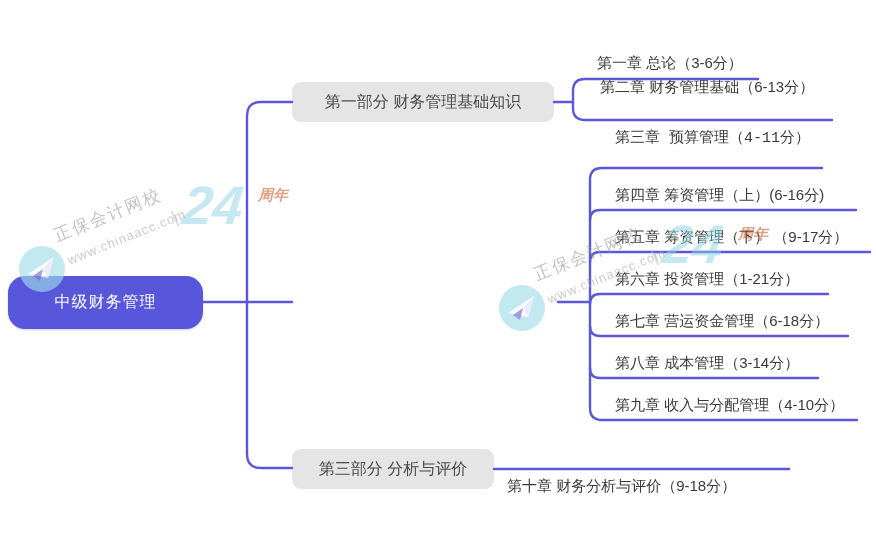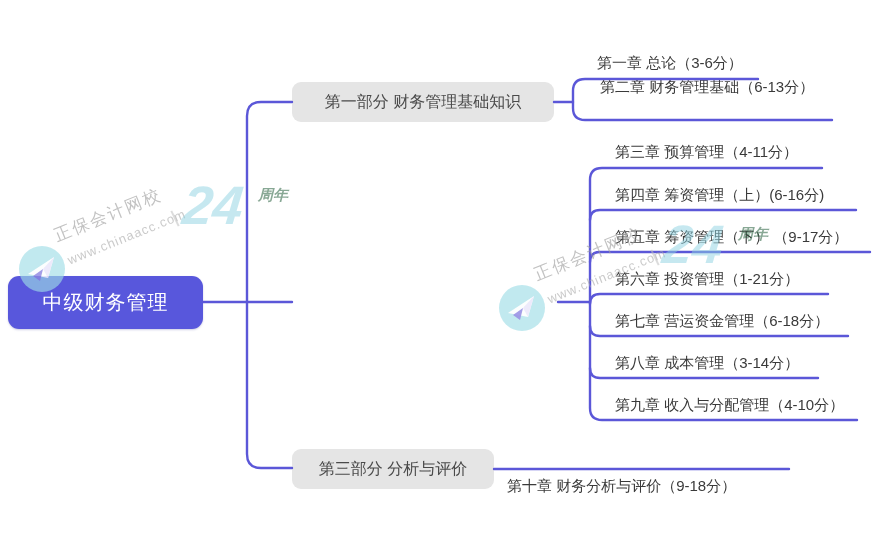--- a/index.html
+++ b/index.html
@@ -3,23 +3,23 @@
 <meta charset="utf-8">
 <style>
   html,body{margin:0;padding:0;background:#ffffff;}
   #canvas{
     position:relative;width:876px;height:541px;overflow:hidden;
     background:#ffffff;
     font-family:"Liberation Sans","DejaVu Sans",sans-serif;
   }
   .topic{position:absolute;box-sizing:border-box;white-space:nowrap;}
   .root-topic{
-    background:#5857DC;color:#ffffff;border-radius:11px;
+    background:#5857DC;color:#ffffff;border-radius:17px;
     display:flex;align-items:center;justify-content:center;
-    font-size:20px;font-weight:500;letter-spacing:1px;
+    font-size:16px;font-weight:500;letter-spacing:1px;
     box-shadow:0 1px 2px rgba(60,60,150,0.25);
     z-index:2;
   }
   .branch-topic{
     background:#e5e5e5;color:#4A4A4A;border-radius:9px;
     display:flex;align-items:center;justify-content:center;
     font-size:16px;z-index:2;
   }
   .child-topic{
     color:#3A3A3A;font-size:15px;height:22px;line-height:22px;z-index:2;
@@ -37,21 +37,21 @@
   .wm-url{
     left:60px;top:73px;font-size:13px;color:#a8a8a8;opacity:.6;
     transform:rotate(-22deg);transform-origin:left center;letter-spacing:1px;white-space:nowrap;
   }
   .wm-24{
     left:175px;top:-2px;font-size:54px;font-weight:700;font-style:italic;
     color:#8ED3E2;opacity:.5;transform:skewX(-6deg);line-height:1;white-space:nowrap;
   }
   .wm-yr{
     left:250px;top:6px;font-size:15px;font-weight:700;font-style:italic;
-    color:#14532d;opacity:.5;white-space:nowrap;
+    color:#c2410c;opacity:.5;white-space:nowrap;
   }
   .wm-slash{
     left:166px;top:30px;width:2px;height:17px;background:#c0c0c0;opacity:.55;
     transform:rotate(-26deg);
   }
   .wm-logo{left:10px;top:65px;opacity:.85;}
 </style>
 </head>
 <body>
 
@@ -80,21 +80,21 @@
   </svg>
 
   <div class="topic root-topic" style="left:8px;top:276px;width:195px;height:53px;">中级财务管理</div>
 
   <div class="topic branch-topic" style="left:292px;top:82px;width:262px;height:40px;">第一部分 财务管理基础知识</div>
   <div class="topic branch-topic" style="left:292px;top:449px;width:202px;height:40px;">第三部分 分析与评价</div>
 
   <div class="topic child-topic" style="left:597px;top:52px;">第一章 总论（3-6分）</div>
   <div class="topic child-topic" style="left:600px;top:76px;">第二章 财务管理基础（6-13分）</div>
 
-  <div class="topic child-topic" style="left:615px;top:141px;">第三章 预算管理（4-11分）</div>
+  <div class="topic child-topic" style="left:615px;top:128px;font-family:Liberation Mono, monospace;">第三章 预算管理（4-11分）</div>
   <div class="topic child-topic" style="left:615px;top:184px;">第四章 筹资管理（上）(6-16分)</div>
   <div class="topic child-topic" style="left:615px;top:226px;">第五章 筹资管理（下） （9-17分）</div>
   <div class="topic child-topic" style="left:615px;top:268px;">第六章 投资管理（1-21分）</div>
   <div class="topic child-topic" style="left:615px;top:310px;">第七章 营运资金管理（6-18分）</div>
   <div class="topic child-topic" style="left:615px;top:352px;">第八章 成本管理（3-14分）</div>
   <div class="topic child-topic" style="left:615px;top:394px;">第九章 收入与分配管理（4-10分）</div>
 
   <div class="topic child-topic" style="left:507px;top:441px;margin-top:34px;">第十章 财务分析与评价（9-18分）</div>
 
   <div class="stamp" style="left:8px;top:180px;">

